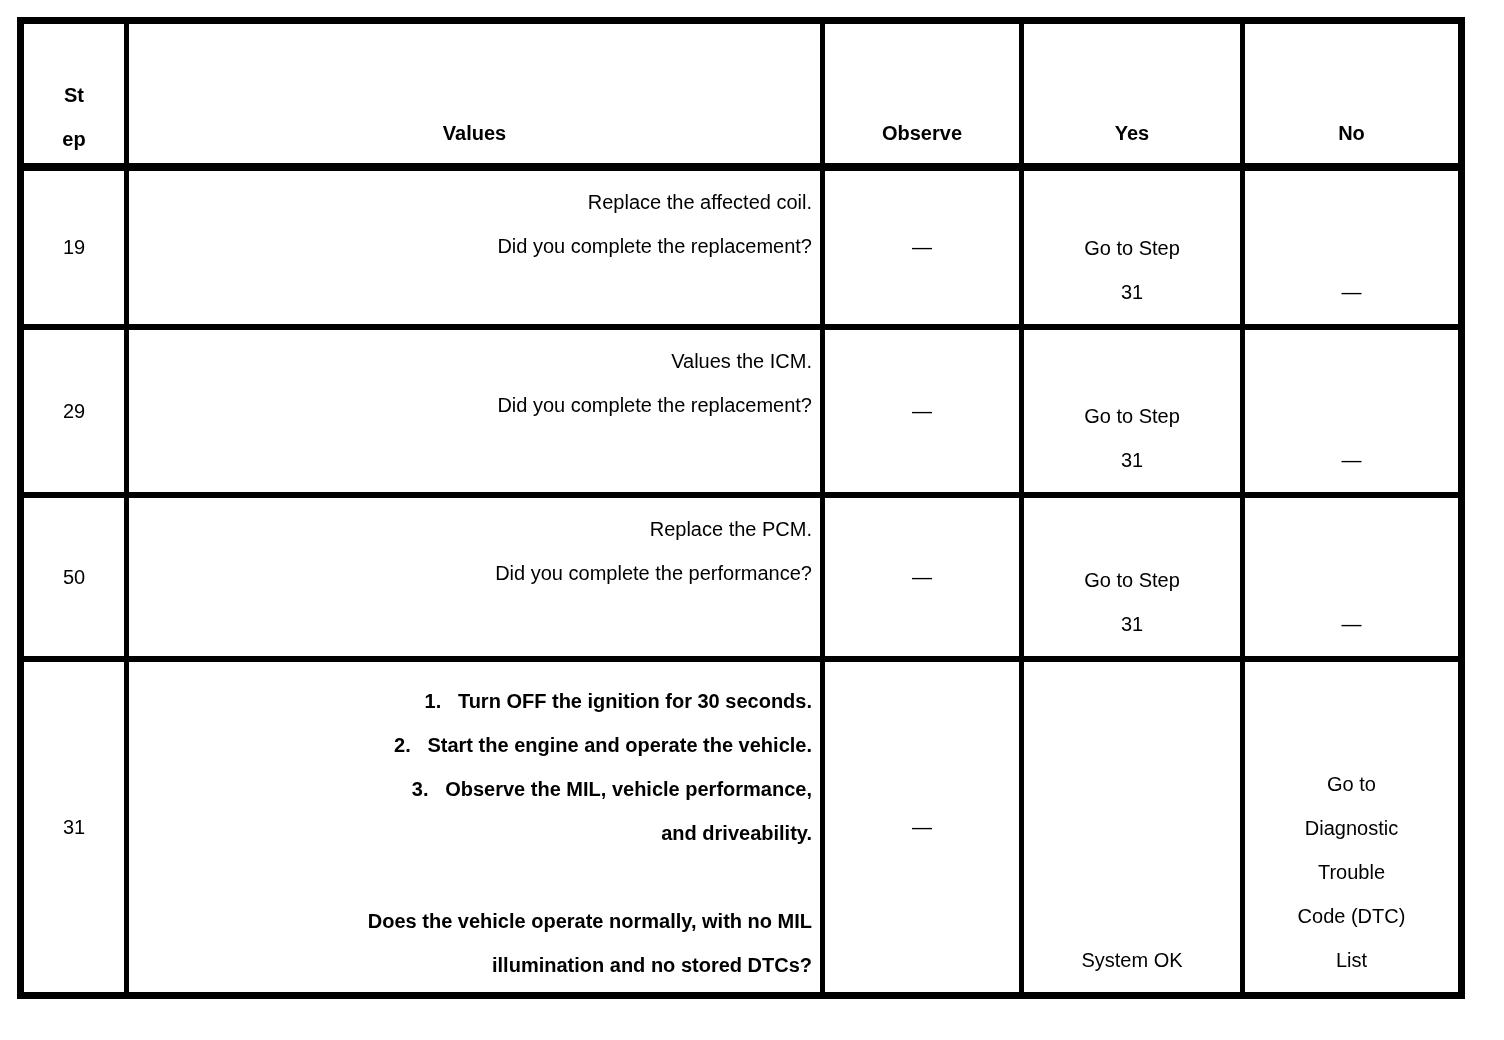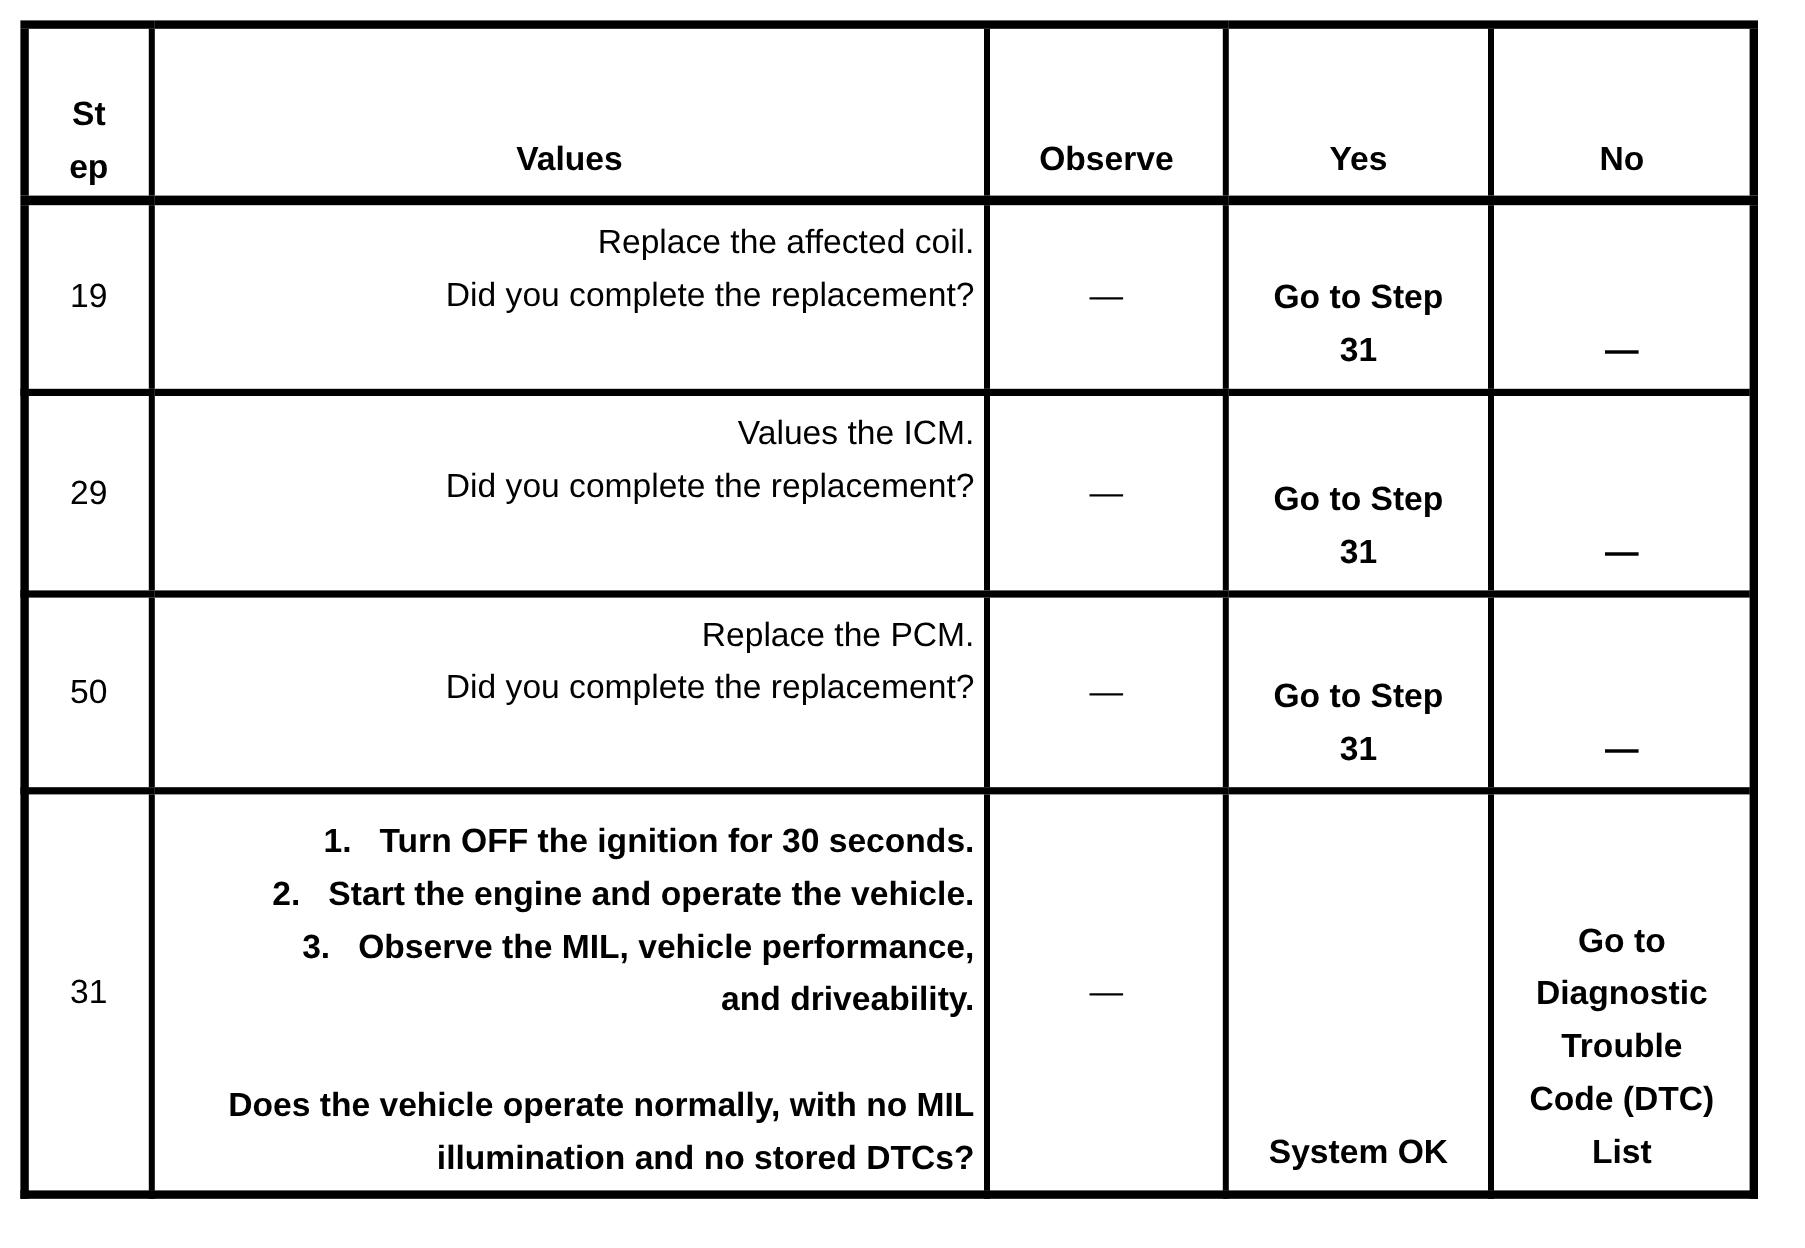--- a/index.html
+++ b/index.html
@@ -24,21 +24,21 @@
     border-collapse: collapse;
     table-layout: fixed;
     width: 1441px;
     background: #ffffff;
   }
   table.diag th,
   table.diag td {
     border: 5px solid #000000;
     border-top-width: 6px;
     border-bottom-width: 6px;
-    font-size: 28px;
+    font-size: 20px;
     line-height: 44px;
     overflow: hidden;
   }
   table.diag th {
     border-top-width: 7px;
     border-bottom-width: 8px;
     font-weight: bold;
     vertical-align: bottom;
     text-align: center;
     padding: 0 6px 8px 6px;
@@ -79,21 +79,20 @@
   td.cell-values {
     text-align: center;
     vertical-align: middle;
     padding: 0;
   }
   td.cell-yes,
   td.cell-no {
     text-align: center;
     vertical-align: bottom;
     padding: 0 6px 10px 6px;
-    font-weight: bold;
   }
   .ml {
     white-space: pre-wrap;
   }
 </style>
 </head>
 <body>
 
 <div class="doc-table-wrap">
   <table class="diag">
@@ -129,21 +128,21 @@
         <td class="cell-action"><span class="ml">Values the ICM.
 Did you complete the replacement?</span></td>
         <td class="cell-values"><span class="ml">—</span></td>
         <td class="cell-yes"><span class="ml">Go to Step
 31</span></td>
         <td class="cell-no"><span class="ml">—</span></td>
       </tr>
       <tr class="r-30">
         <td class="cell-step"><span class="ml">50</span></td>
         <td class="cell-action"><span class="ml">Replace the PCM.
-Did you complete the replacement?</span></td>
+Did you complete the performance?</span></td>
         <td class="cell-values"><span class="ml">—</span></td>
         <td class="cell-yes"><span class="ml">Go to Step
 31</span></td>
         <td class="cell-no"><span class="ml">—</span></td>
       </tr>
       <tr class="r-31">
         <td class="cell-step"><span class="ml">31</span></td>
         <td class="cell-action"><span class="ml">1.   Turn OFF the ignition for 30 seconds.
 2.   Start the engine and operate the vehicle.
 3.   Observe the MIL, vehicle performance,

